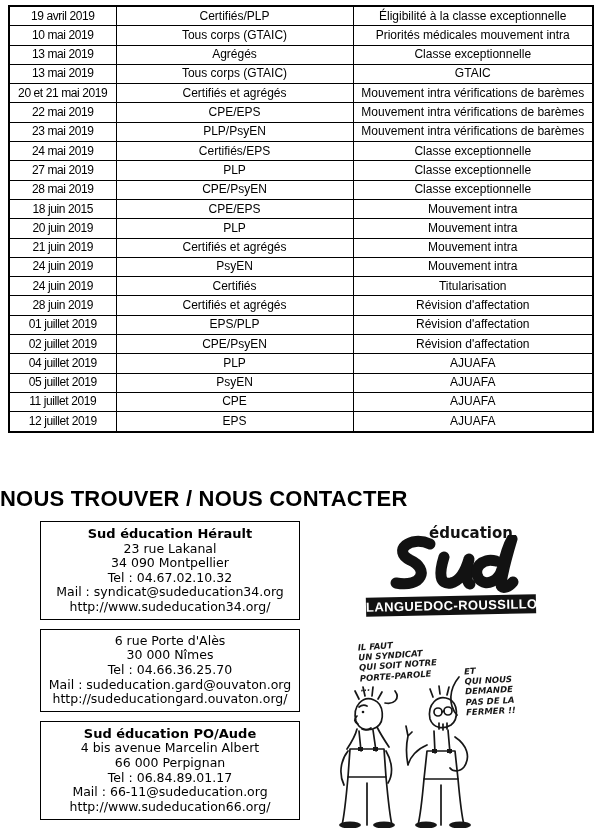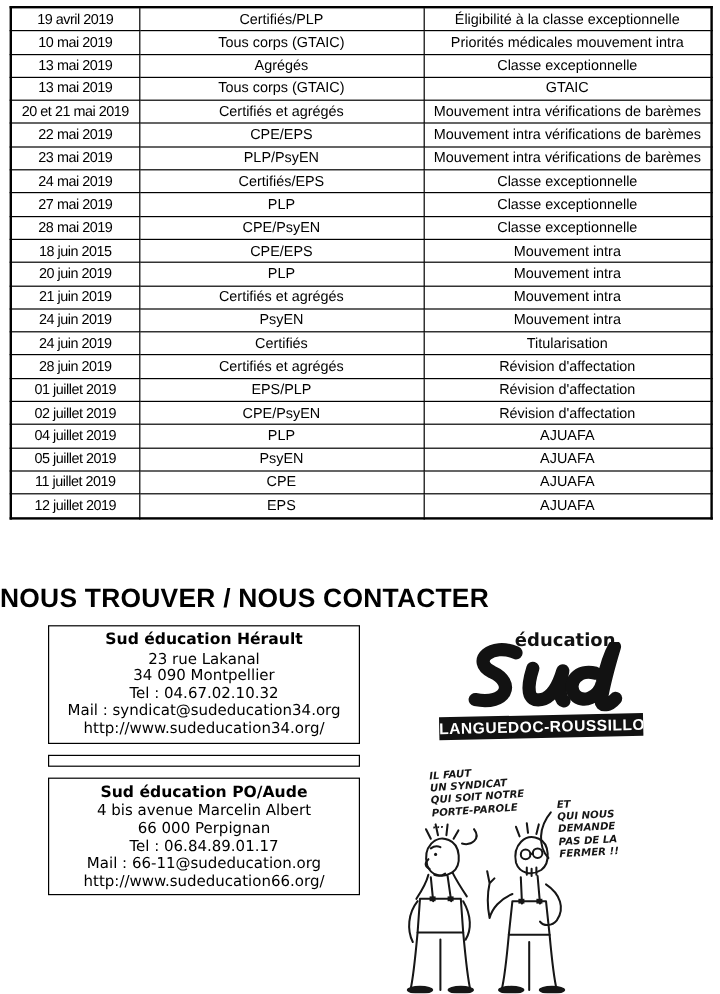--- a/index.html
+++ b/index.html
@@ -208,20 +208,27 @@
       <div class="contact-title">Sud éducation Hérault</div>
       <div class="contact-lines">
           <div>23 rue Lakanal</div>
           <div>34 090 Montpellier</div>
           <div>Tel : 04.67.02.10.32</div>
           <div>Mail : syndicat@sudeducation34.org</div>
           <div>http://www.sudeducation34.org/</div>
         </div>
     </div>
     <div class="contact-box">
+      <div class="contact-lines">
+          <div>6 rue Porte d'Alès</div>
+          <div>30 000 Nîmes</div>
+          <div>Tel : 04.66.36.25.70</div>
+          <div>Mail : sudeducation.gard@ouvaton.org</div>
+          <div>http://sudeducationgard.ouvaton.org/</div>
+        </div>
     </div>
     <div class="contact-box">
       <div class="contact-title">Sud éducation PO/Aude</div>
       <div class="contact-lines">
           <div>4 bis avenue Marcelin Albert</div>
           <div>66 000 Perpignan</div>
           <div>Tel : 06.84.89.01.17</div>
           <div>Mail : 66-11@sudeducation.org</div>
           <div>http://www.sudeducation66.org/</div>
         </div>

